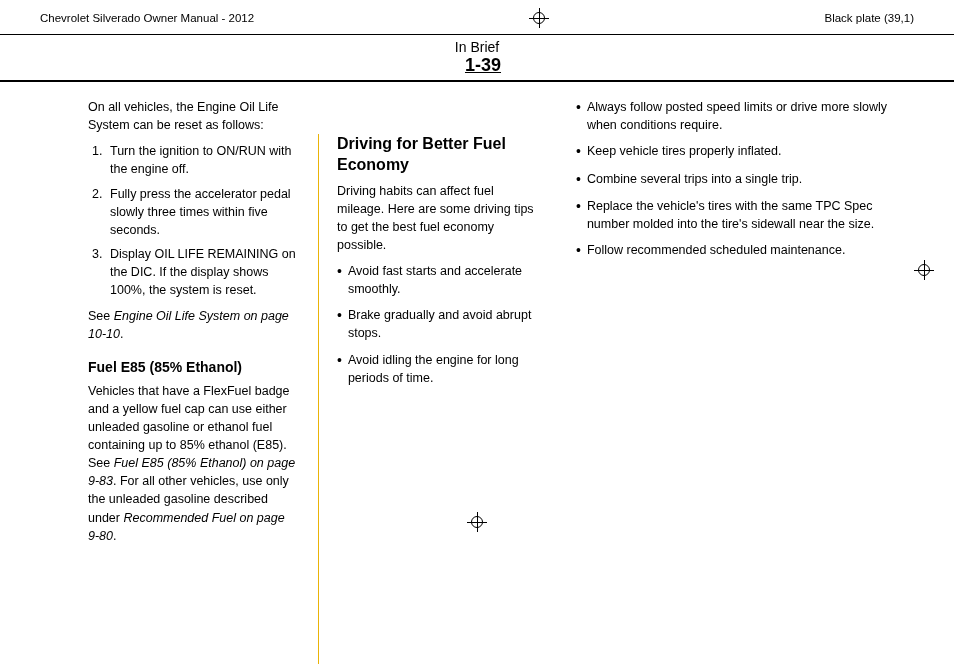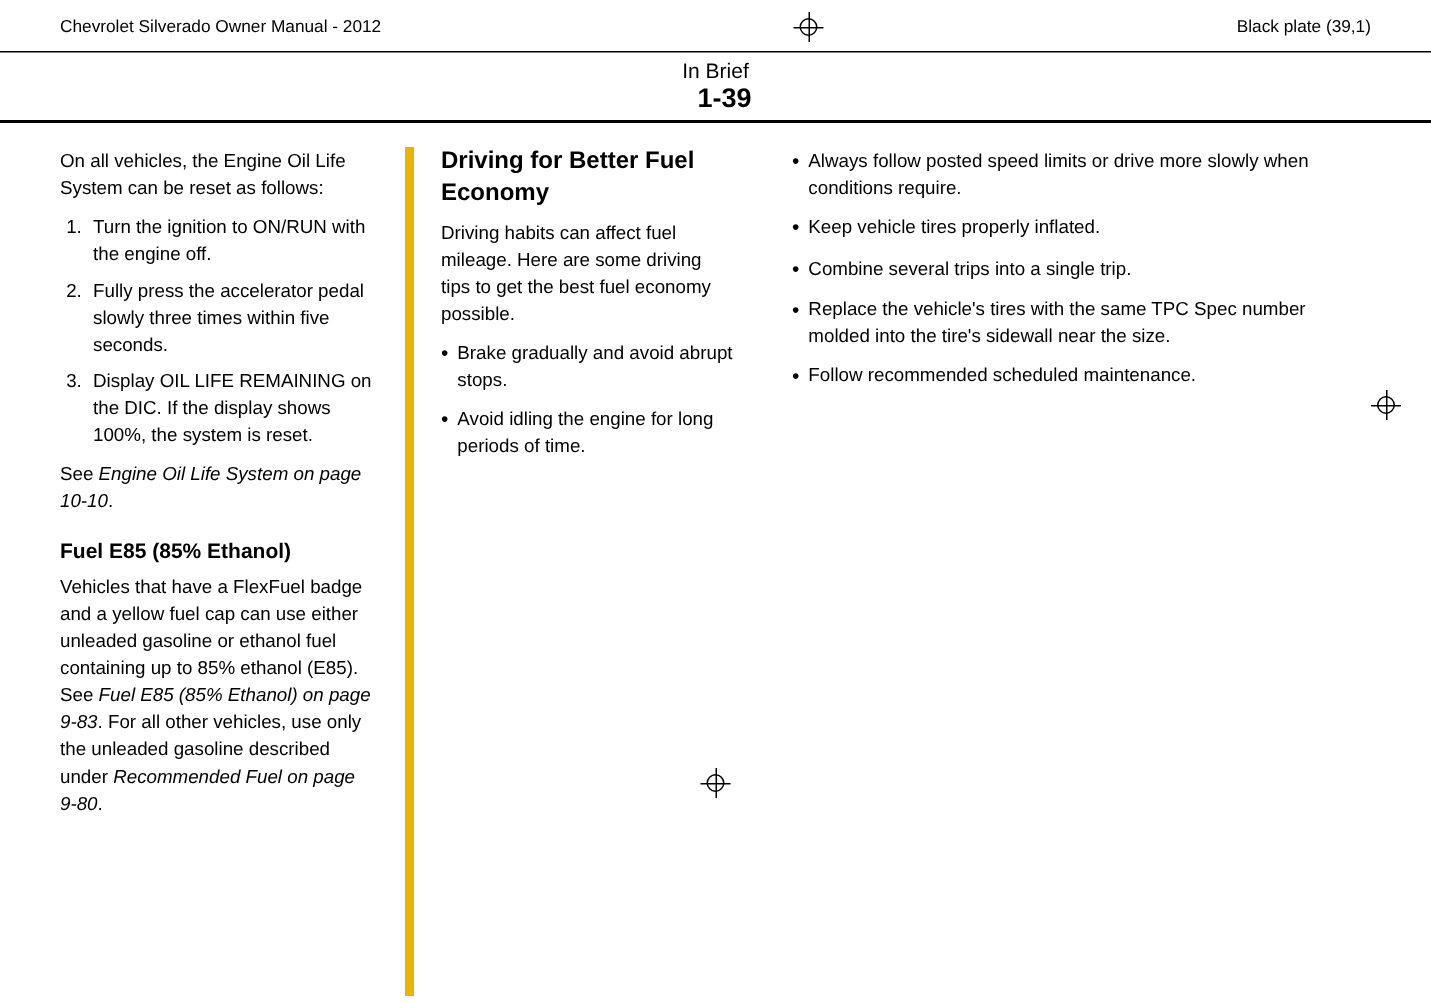--- a/index.html
+++ b/index.html
@@ -77,46 +77,49 @@
       flex-direction: column;
     }
     .page-title-text {
       font-size: 14px;
       font-weight: normal;
     }
     .page-title-number {
       font-size: 18px;
       font-weight: bold;
       margin-left: 12px;
+      text-decoration: underline;
     }
 
     
     .content-area {
       display: flex;
       padding: 16px 40px 16px 40px;
       gap: 0;
       height: calc(668px - 70px);
     }
 
     
     .left-column {
       width: 230px;
       padding-right: 20px;
       font-size: 12.5px;
       line-height: 1.45;
+      margin-left: 48px;
     }
 
     
     .middle-column {
       width: 240px;
       padding-right: 20px;
-      border-left: 6px solid #eab308;
+      border-left: 1px solid #eab308;
       padding-left: 18px;
       font-size: 12.5px;
       line-height: 1.45;
+      margin-top: 36px;
     }
 
     
     .right-column {
       flex: 1;
       padding-left: 18px;
       font-size: 12.5px;
       line-height: 1.45;
     }
 
@@ -221,20 +224,23 @@
 
       <h3 class="section-heading-sm">Fuel E85 (85% Ethanol)</h3>
       <p>Vehicles that have a FlexFuel badge and a yellow fuel cap can use either unleaded gasoline or ethanol fuel containing up to 85% ethanol (E85). See <em>Fuel E85 (85% Ethanol) on page 9-83</em>. For all other vehicles, use only the unleaded gasoline described under <em>Recommended Fuel on page 9-80</em>.</p>
     </div>
 
     <div class="middle-column">
       <h2 class="section-heading">Driving for Better Fuel Economy</h2>
       <p>Driving habits can affect fuel mileage. Here are some driving tips to get the best fuel economy possible.</p>
       <ul class="bullet-list">
         <li>
+            <span>Avoid fast starts and accelerate smoothly.</span>
+          </li>
+        <li>
             <span>Brake gradually and avoid abrupt stops.</span>
           </li>
         <li>
             <span>Avoid idling the engine for long periods of time.</span>
           </li>
       </ul>
     </div>
 
     <div class="right-column">
       <ul class="bullet-list">

